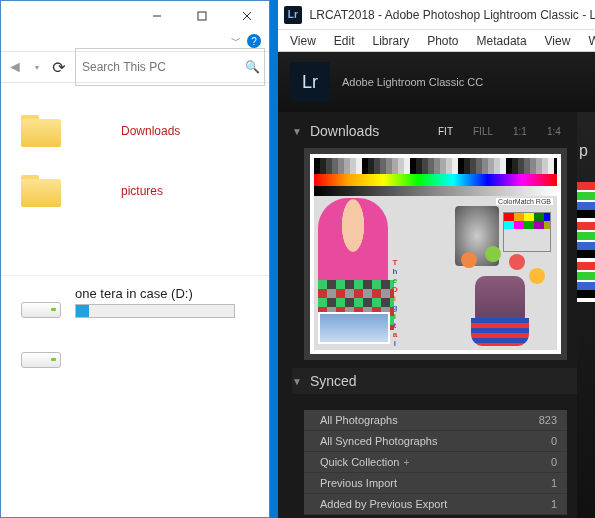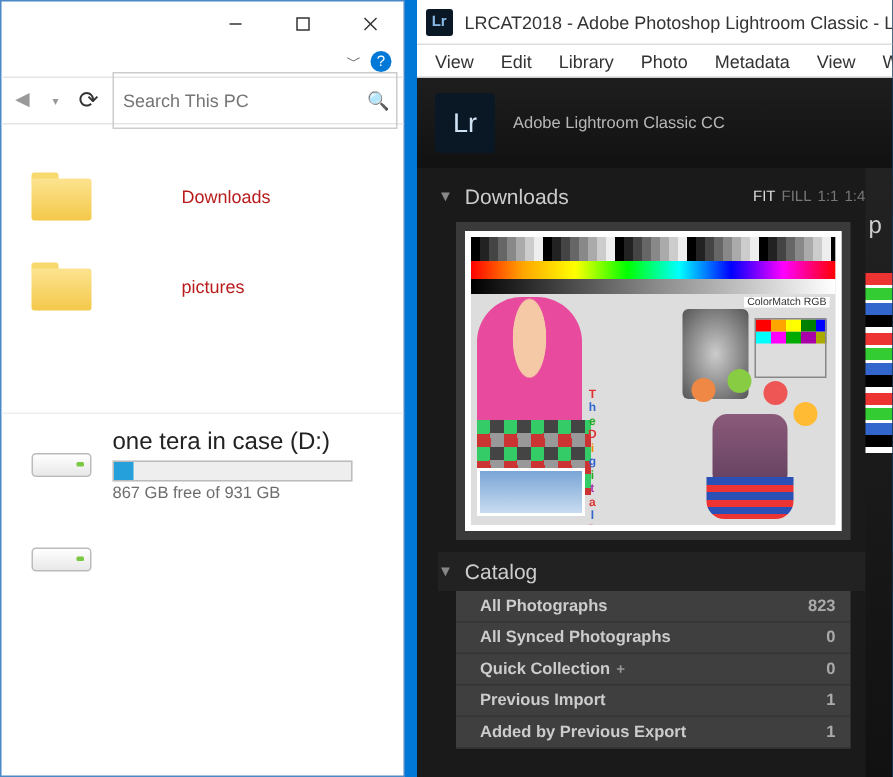--- a/index.html
+++ b/index.html
@@ -25,41 +25,41 @@
   .folder-ico { width:40px; height:32px; position:relative; }
   .folder-ico::before { content:""; position:absolute; top:0; left:0; width:18px; height:6px; background:#f8d96e; border-radius:2px 2px 0 0;}
   .folder-ico::after { content:""; position:absolute; top:4px; left:0; width:40px; height:28px; background:linear-gradient(#fce390,#f4c94a); border-radius:2px;}
   .ex-folder .fname { font-size:12px; color:#b91c1c;margin-left:46px; }
   .ex-drives { padding: 10px 10px 0 20px; border-top:1px solid #eee;}
   .ex-drive { display:flex; gap:14px; margin-bottom:14px; }
   .drive-ico { width:40px; height:24px; margin-top:12px; position:relative;}
   .drive-ico .body { width:40px; height:16px; background:linear-gradient(#fff,#e8e8e8); border:1px solid #bbb; border-radius:3px; position:absolute; top:4px;}
   .drive-ico .body::after{content:""; position:absolute; right:4px; top:5px; width:5px; height:3px; background:#7ac943; border-radius:1px;}
   .drive-info { flex:1; }
-  .drive-info .dname { font-size:16px; color:#222; margin-bottom:3px;}
+  .drive-info .dname { font-size:13px; color:#222; margin-bottom:3px;}
   .drive-info .bar { width:160px; height:14px; border:1px solid #bcbcbc; background:#eee; position:relative; margin-bottom:2px;}
   .drive-info .bar .fill { height:100%; background:#26a0da; }
   .drive-info .free { font-size:11px; color:#6d6d6d; }
 
   
   .lr { position:absolute; left:278px; top:0; right:0; height:518px; background:#1a1a1a; }
   .lr-title { height:30px; background:#fff; display:flex; align-items:center; gap:8px; padding-left:6px; border-bottom:1px solid #ddd;}
   .lr-logo { width:18px; height:18px; background:#0a1826; color:#89b8e4; font-size:10px; font-weight:bold; display:flex; align-items:center; justify-content:center; border-radius:2px;}
   .lr-title .t { font-size:12px; color:#333; white-space:nowrap; overflow:hidden;}
   .lr-menu { height:22px; background:#fff; display:flex; align-items:center; gap:2px; padding-left:4px; border-bottom:1px solid #ccc;}
   .lr-menu span { font-size:12px; color:#333; padding:2px 8px; }
   .lr-header { height:60px; background:linear-gradient(#1e1e1e,#111); display:flex; align-items:center; padding-left:12px; gap:12px;}
   .lr-header .big-logo { width:40px; height:40px; background:#0a1826; color:#d0e3f5; border-radius:3px; display:flex; align-items:center; justify-content:center; font-size:18px; font-weight:300;}
   .lr-header .txt .l1 { font-size:11px; color:#b8b8b8; }
   .lr-header .txt .l2 { font-size:16px; color:#e8e8e8; }
   .lr-panels { padding:6px 0 0 14px; }
   .lr-panel-h { display:flex; align-items:center; height:26px; background:#1a1a1a; color:#aaa; font-size:14px; gap:8px; padding-right:8px;}
   .lr-panel-h .tri { font-size:10px; color:#888; }
   .lr-panel-h .title { flex:0 0 auto; color:#ccc;}
-  .lr-panel-h .opts { display:flex; gap:4px; font-size:10px; color:#777; margin-left:auto;}
+  .lr-panel-h .opts { display:flex; gap:20px; font-size:10px; color:#777; margin-left:auto;}
   .lr-panel-h .opts .active{ color:#ddd; }
   .lr-nav-content { background:#3a3a3a; margin:4px 28px 8px 12px; padding:6px; }
   .thumb { width:100%; height:200px; border:4px solid #fff; background:#ddd; position:relative; overflow:hidden;}
   .thumb .row { position:absolute; left:0; right:0;}
   .colorbar { height:12px; top:16px; background:linear-gradient(90deg, red,orange,yellow,lime,cyan,blue,magenta,red);}
   .colorbar2 { height:10px; top:28px; background:linear-gradient(90deg,#000,#888,#fff);}
   .greybar { top:0; height:16px; background:repeating-linear-gradient(90deg,#000 0 6px,#222 6px 12px,#444 12px 18px,#666 18px 24px,#888 24px 30px,#aaa 30px 36px,#ccc 36px 42px,#eee 42px 48px);}
   .lady { position:absolute; top:40px; left:4px; width:70px; height:110px; background:radial-gradient(ellipse at 50% 25%, #f5c9a6 0 22%, transparent 23%), linear-gradient(#e84a9e,#e84a9e); border-radius:30px 30px 4px 4px;}
   .checker { position:absolute; top:122px; left:4px; width:76px; height:50px; background:
     conic-gradient(#444 25%, #999 0 50%, #c33 0 75%, #3c6 0) 0 0/18px 18px;}
@@ -73,21 +73,21 @@
   .hand .palm { width:50px; height:60px; background:linear-gradient(#8b5a7a,#5a3a5a); border-radius:10px 10px 20px 20px; position:absolute; bottom:10px; left:16px;}
   .hand .ball { width:16px; height:16px; border-radius:50%; position:absolute;}
   .hand .b1{ background:#e84; top:6px; left:2px;} .hand .b2{background:#8c4; top:0; left:26px;} .hand .b3{background:#e55; top:8px; left:50px;} .hand .b4{background:#fb3; top:22px; left:70px;}
   .hand .brace { position:absolute; bottom:0; left:12px; width:58px; height:28px; border-radius:0 0 12px 12px; background:repeating-linear-gradient(#2a4fb5 0 5px,#e33 5px 10px);}
   .vtext { position:absolute; top:100px; left:78px; font-size:8px; font-weight:bold; line-height:9px; text-align:center;}
   .vtext span{display:block;}
   .sky { position:absolute; bottom:6px; left:4px; width:72px; height:32px; background:linear-gradient(#7aa5d6,#c8dcf0); border:2px solid #fff;}
 
   .lr-cat { margin-top:2px; }
   .lr-cat .lr-panel-h { background:#222; }
-  .lr-cat-list { background:#3f3f3f; margin:0 28px 0 12px;font-weight:bold;}
+  .lr-cat-list { background:#3f3f3f; margin:16px 28px 0 12px;}
   .cat-row { display:flex; justify-content:space-between; align-items:center; height:21px; padding:0 10px 0 16px; font-size:11px; color:#ccc; border-bottom:1px solid #353535;}
   .cat-row .plus { color:#999; margin-left:4px; font-size:10px;}
   .cat-row .count { color:#aaa; font-size:11px;}
 
   .lr-right-strip { position:absolute; right:0; top:112px; width:18px; height:406px; background:linear-gradient(#222,#111);}
   .lr-right-strip .p {position:absolute; top:30px; left:2px; font-size:16px; color:#ccc;}
   .lr-right-strip .sw { position:absolute; top:70px; left:0; width:18px; height:120px; background:repeating-linear-gradient(#e33 0 8px,#fff 8px 10px,#3c3 10px 18px,#fff 18px 20px,#36c 20px 28px,#000 28px 36px,#fff 36px 40px);}
 </style>
 </head>
 <body>
@@ -138,21 +138,20 @@
     <div class="ex-drives">
       <div class="ex-drive">
         <div class="drive-ico">
             <div class="body"></div>
           </div>
         <div class="drive-info">
           <div class="dname">one tera in case (D:)</div>
           <div class="bar">
               <div class="fill" style="width: 8%;"></div>
             </div>
-          <div class="free">867 GB free of 931 GB</div>
         </div>
       </div>
       <div class="ex-drive">
         <div class="drive-ico">
             <div class="body"></div>
           </div>
       </div>
     </div>
   </div>
 </div>
@@ -225,21 +224,21 @@
             <div class="ball b4"></div>
           <div class="palm"></div>
           <div class="brace"></div>
         </div>
       </div>
     </div>
 
     <div class="lr-cat">
       <div class="lr-panel-h">
         <span class="tri">▼</span>
-        <span class="title">Catalog</span>
+        <span class="title">Synced</span>
       </div>
       <div class="lr-cat-list">
         <div class="cat-row">
           <span><span>All Photographs</span></span>
           <span class="count">823</span>
         </div>
         <div class="cat-row">
           <span>All Synced Photographs</span>
           <span class="count">0</span>
         </div>

